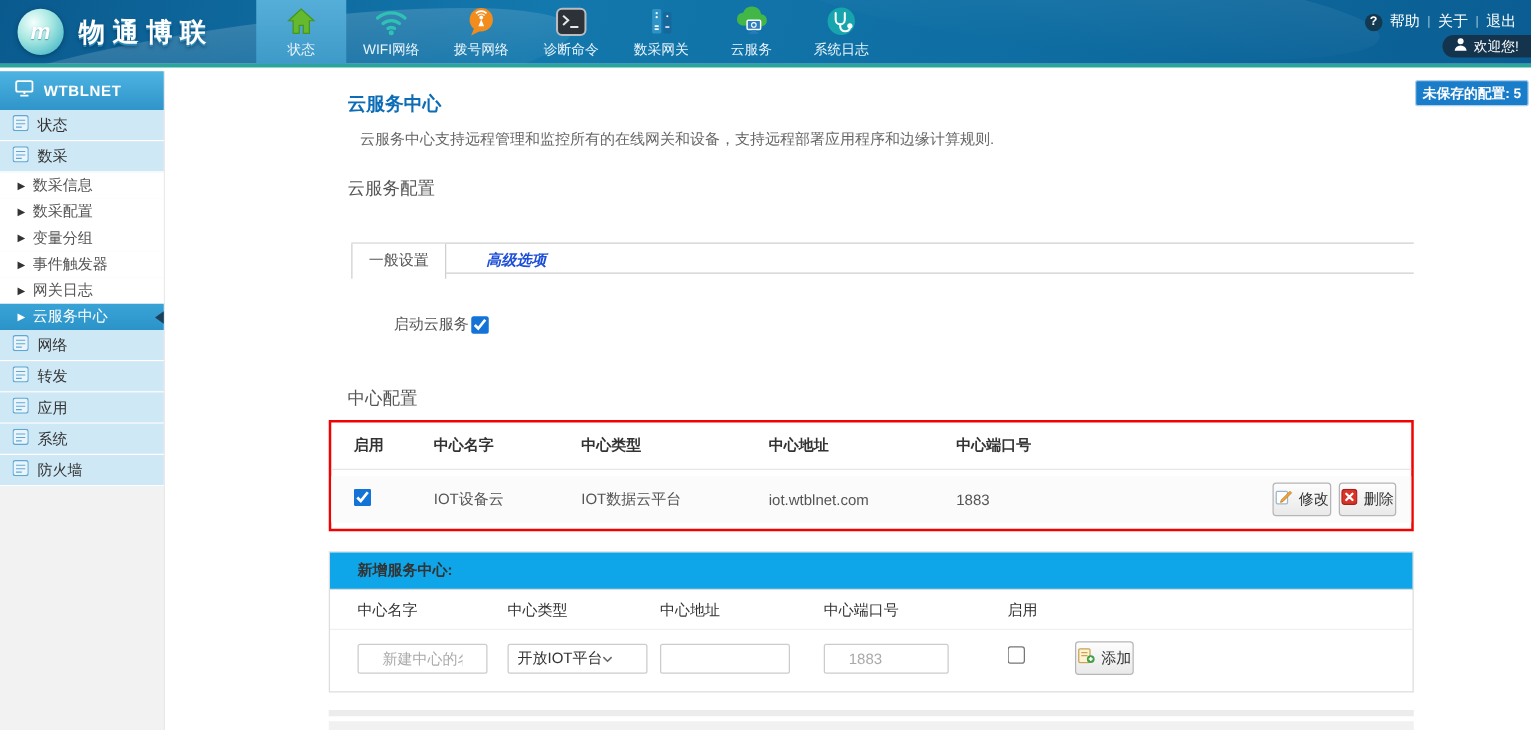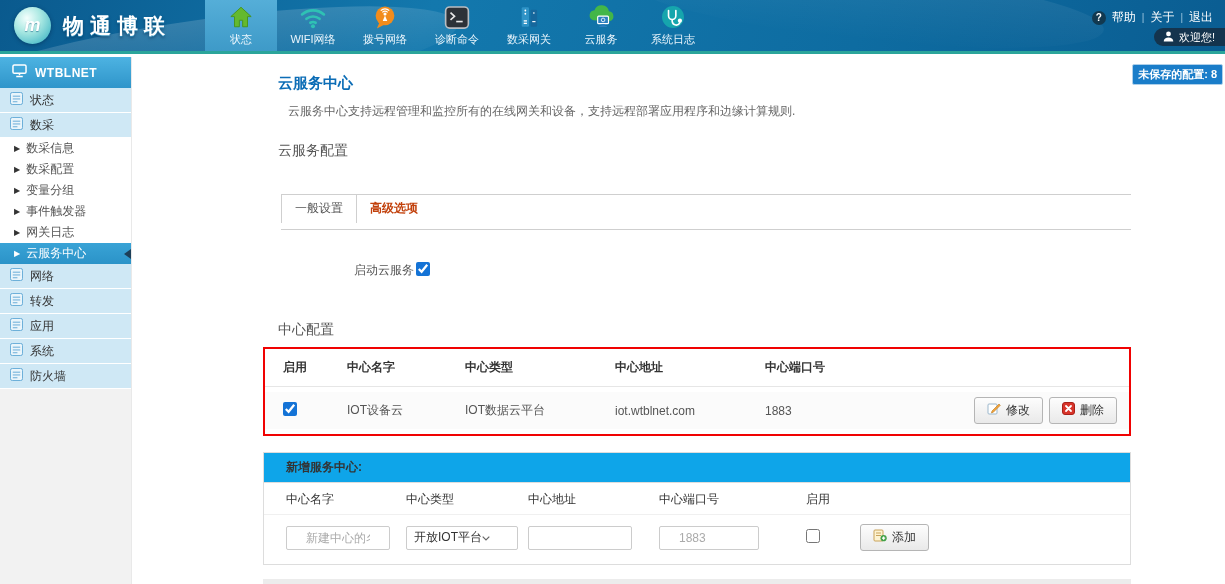--- a/index.html
+++ b/index.html
@@ -58,39 +58,39 @@
   
   .main { position:absolute; left:133px; top:57px; right:0; bottom:0; background:#fff; }
   .badge { position:absolute; top:7px; right:2px; background:#1a7dc9; border:1px solid #aed0ea; color:#fff;
     font-size:11px; font-weight:bold; padding:2px 5px; border-radius:2px; cursor:pointer; }
   .content { margin-left:130px; width:868px; }
   .page-title { margin:0 0 0 15px; padding-top:17px; font-size:15px; color:#0c6db6; font-weight:bold; }
   .page-desc { margin:10px 0 0 25px; font-size:12px; color:#666; }
   .section-label { margin:22px 0 0 15px; font-size:14px; color:#555; }
 
   .tabstrip { margin-left:18px; margin-top:34px; display:flex; border-top:1px solid #cfcfcf;
-    border-bottom:1px solid #cfcfcf; height:36px; }
+    border-bottom:1px solid #cfcfcf; height:25px;gap:19px; }
   .tab { padding:0 13px; line-height:27px; font-size:12px; color:#555; cursor:pointer; }
   .tab.active { background:#fff; border-left:1px solid #cfcfcf; border-right:1px solid #cfcfcf;
     height:28px; margin-bottom:-1px; position:relative; z-index:1; }
-  .tab.inactive { color:#c2410c; font-weight:bold; }
-
-  .check-row { margin-left:91px; margin-top:32px; display:flex; gap:2px;
+  .tab.inactive { color:#1d4ed8; font-weight:bold;font-style:italic; }
+
+  .check-row { margin-left:52px; margin-top:32px; display:flex; align-items:center; gap:2px;
     font-size:12px; color:#555; }
   input[type=checkbox] { width:14px; height:14px; accent-color:#1473d6; margin:0; cursor:pointer; }
 
   .center-table { margin-top:8px; border:2px solid #f00202; padding-bottom:5px; }
   .ct-head { display:flex; align-items:center; padding:10px 0; border-bottom:1px solid #e6e6e6;
     font-size:12px; font-weight:bold; color:#333; }
   .ct-row { display:flex; align-items:center; background:#fbfbfb; margin-top:5px; padding:5px 0;
     font-size:12px; color:#555; min-height:36px; }
   .c1 { width:82px; padding-left:18px; }
   .c2 { width:118px; } .c3 { width:150px; } .c4 { width:150px; } .c5 { flex:1; }
   .c-act { display:flex; gap:6px; margin-right:12px; }
-  .btn-gray { display:inline-flex; align-items:flex-end; gap:5px; padding:4px 12px; font-size:12px; color:#333;
+  .btn-gray { display:inline-flex; align-items:flex-end; gap:5px; padding:4px 1px; font-size:12px; color:#333;
     background:linear-gradient(180deg,#fdfdfd,#e9e9e9); border:1px solid #b5b5b5; border-radius:3px;
     cursor:pointer; font-family:Liberation Mono, monospace; }
 
   .add-table { margin-top:16px; border:1px solid #ddd; }
   .at-title { padding:6px 0 6px 22px; font-size:12px; font-weight:bold; color:#333; border-bottom:1px solid #ddd; background:#0ea5e9; }
   .at-labels { display:flex; padding:8px 0 6px; font-size:12px; color:#333; border-bottom:1px solid #f0f0f0; }
   .at-inputs { display:flex; align-items:center; padding:9px 0 13px; }
   .a1 { width:142px; padding-left:22px; } .a2 { width:122px; } .a3 { width:131px; } .a4 { width:147px; } .a5 { width:46px; }
   .txt { height:24px; border:1px solid #ccc; border-radius:2px; padding:0 19px; font-size:12px; color:#555;
     width:104px; font-family:inherit; }
@@ -321,21 +321,21 @@
             <rect x="0.5" y="0.5" width="13" height="13" rx="2" fill="#eaf5fb" stroke="#5fa8d5"></rect>
             <line x1="3" y1="4.5" x2="11" y2="4.5" stroke="#5fa8d5"></line>
             <line x1="3" y1="7.5" x2="11" y2="7.5" stroke="#5fa8d5"></line>
             <line x1="3" y1="10.5" x2="8" y2="10.5" stroke="#5fa8d5"></line>
           </svg></span>
       <span>防火墙</span>
     </div>
   </aside>
 
   <main class="main">
-    <div class="badge">未保存的配置: 8</div>
+    <div class="badge">未保存的配置: 5</div>
 
     <div class="content">
       <h1 class="page-title">云服务中心</h1>
       <div class="page-desc">云服务中心支持远程管理和监控所有的在线网关和设备，支持远程部署应用程序和边缘计算规则.</div>
 
       <div class="section-label">云服务配置</div>
 
       <div class="tabstrip">
         <div class="tab active">一般设置</div>
         <div class="tab inactive">高级选项</div>

